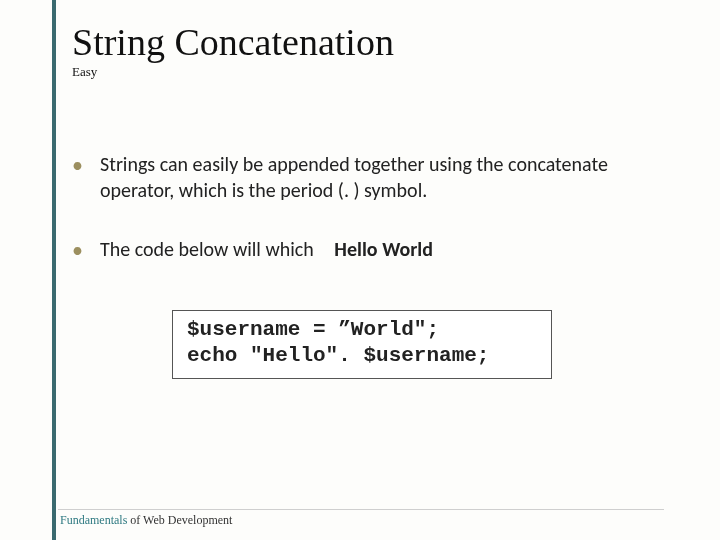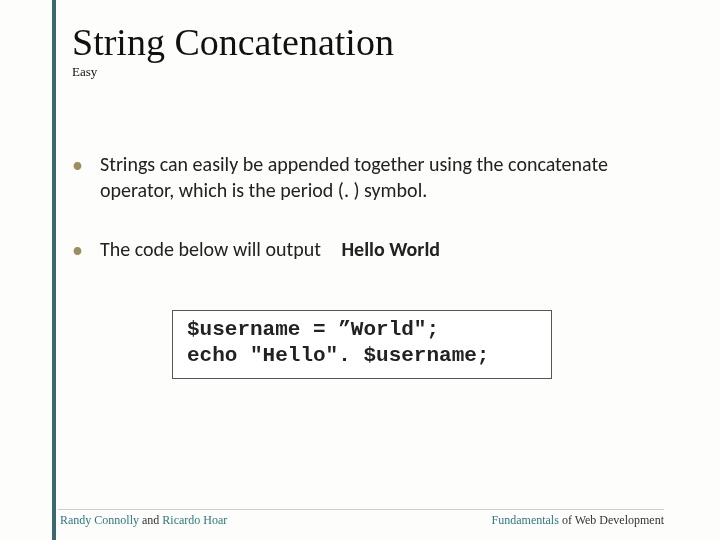--- a/index.html
+++ b/index.html
@@ -106,28 +106,25 @@
 <div class="vline"></div>
 
 <h1 class="title">String Concatenation</h1>
 <div class="subtitle">Easy</div>
 
 <ul class="bullets">
   <li>
     <span>Strings can easily be appended together using the concatenate operator, which is the period (. ) symbol.</span>
   </li>
   <li>
-    <span>The code below will output </span><span class="bold">Hello World</span>
+    <span>The code below will which </span><span class="bold">Hello World</span>
   </li>
 </ul>
 
 <div class="codebox"><span>$username = ”World";</span>
 <span>echo "Hello". $username;</span></div>
 
 <div class="footer-rule"></div>
 <div class="footer">
   <div>
-    <span class="teal">Randy Connolly</span><span> and </span><span class="teal">Ricardo Hoar</span>
-  </div>
-  <div>
     <span class="teal">Fundamentals</span><span> of Web Development</span>
   </div>
 </div>
 
 </body></html>

